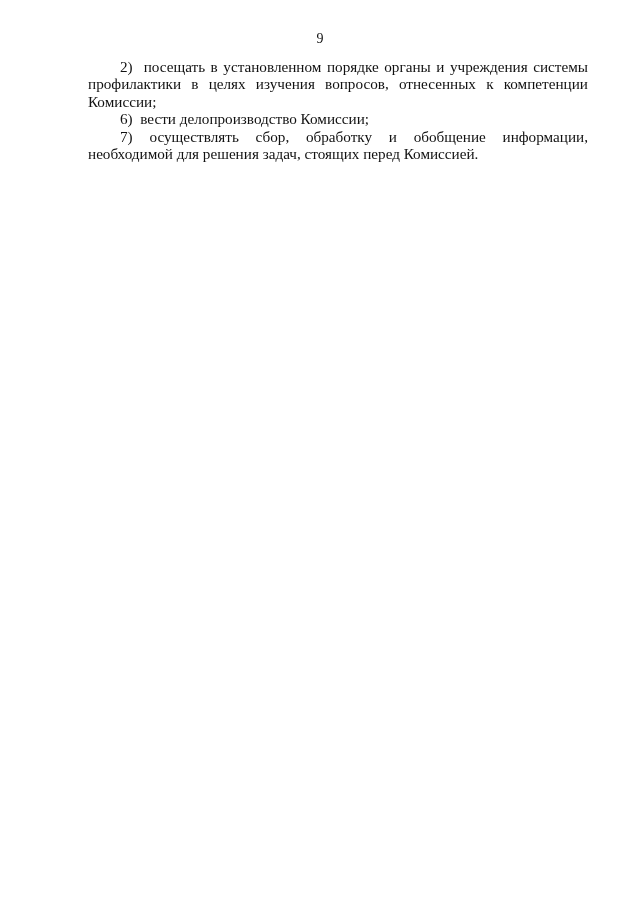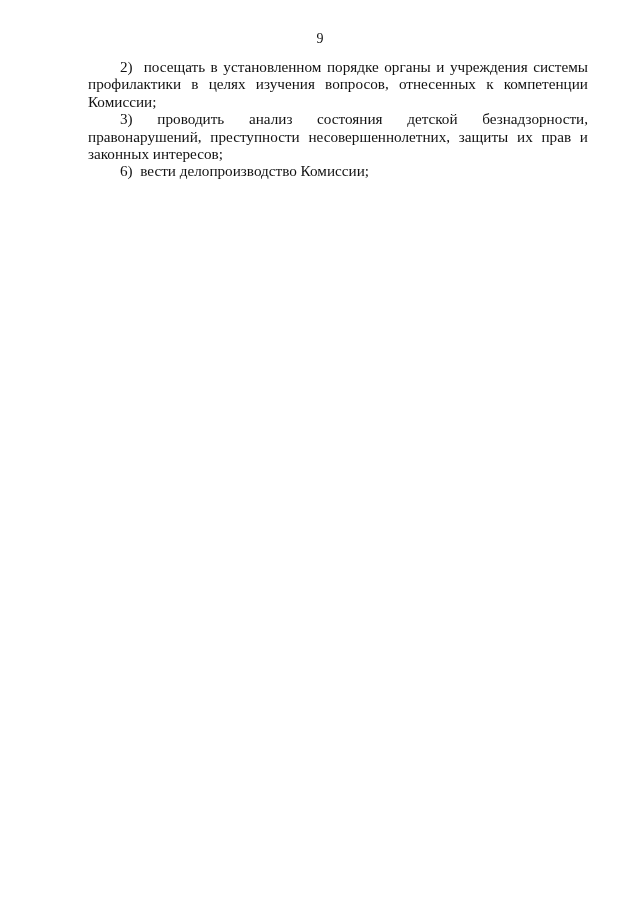--- a/index.html
+++ b/index.html
@@ -21,16 +21,16 @@
     .para .num { display: inline; }
   </style>
 </head>
 <body>
 
 <div class="page">
   <div class="page-number">9</div>
 
   <div class="body-text">
     <p class="para"><span class="num">2)</span>&nbsp; <span>посещать в установленном порядке органы и учреждения системы профилактики в целях изучения вопросов, отнесенных к компетенции Комиссии;</span></p>
-    <p class="para"><span class="num">3)</span> <span>проводить анализ состояния детской безнадзорности, правонарушений, преступности несовершеннолетних, защиты их прав и законных интересов;</span></p>
     <p class="para"><span class="num">6)</span>&nbsp; <span>вести делопроизводство Комиссии;</span></p>
+    <p class="para"><span class="num">7)</span> <span>осуществлять сбор, обработку и обобщение информации, необходимой для решения задач, стоящих перед Комиссией.</span></p>
   </div>
 </div>
 
 </body></html>

